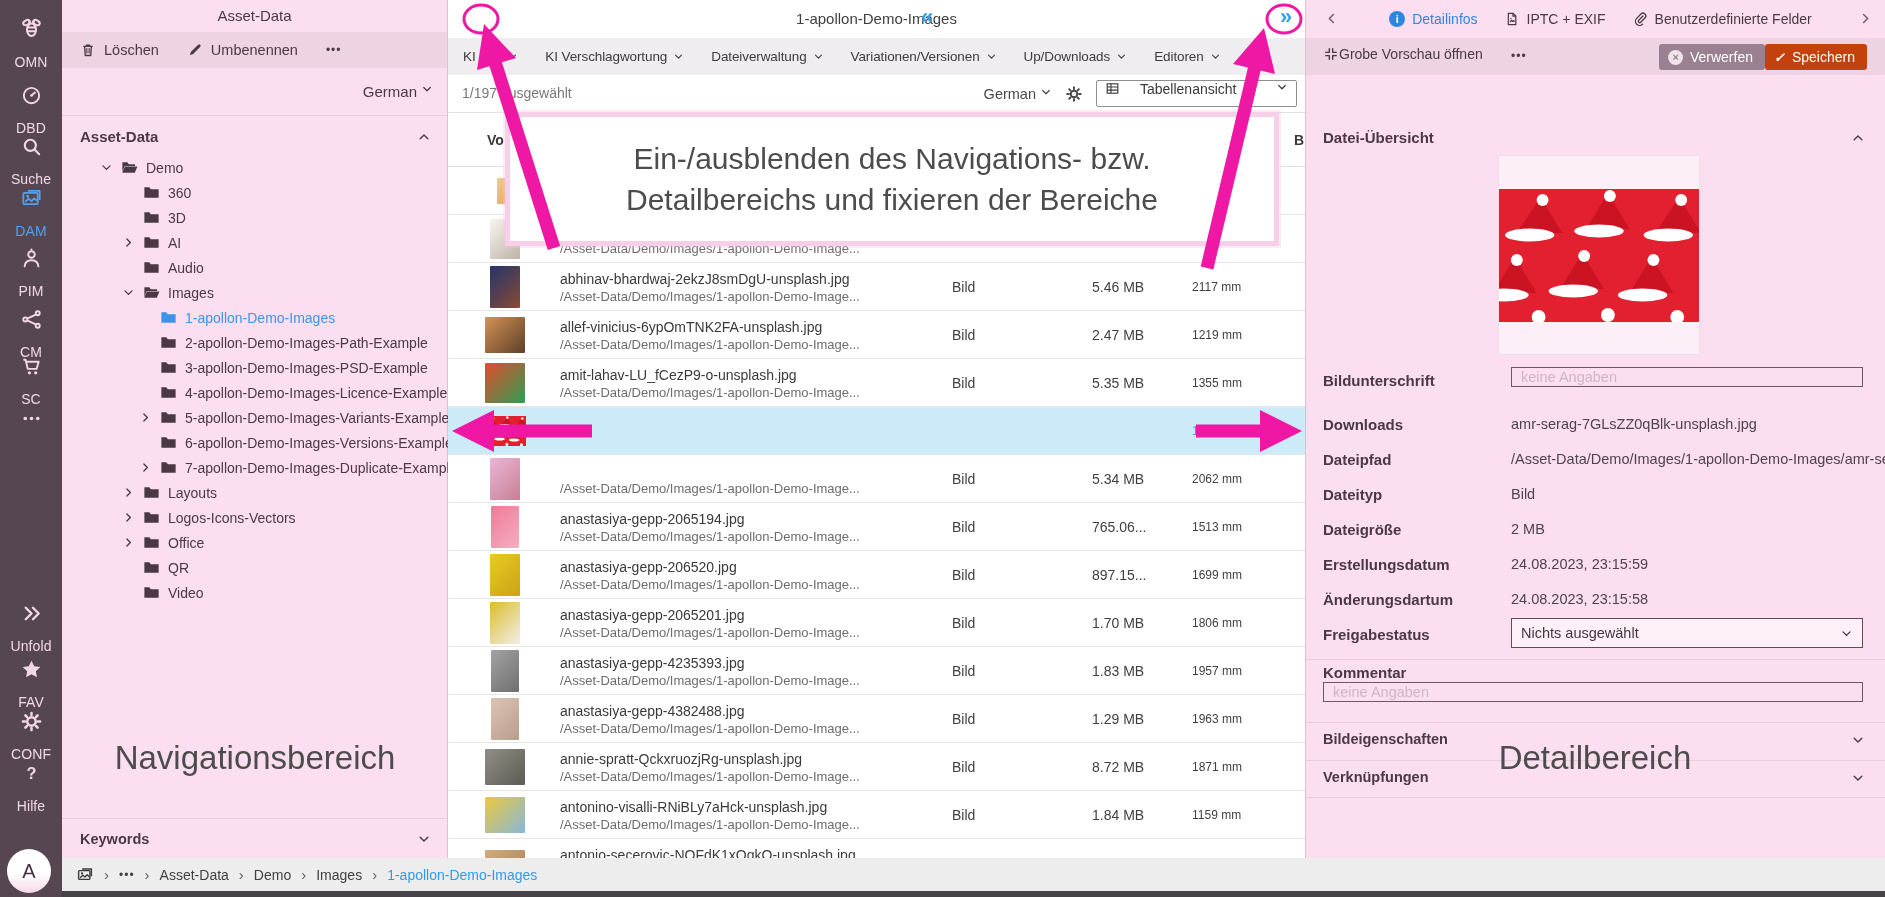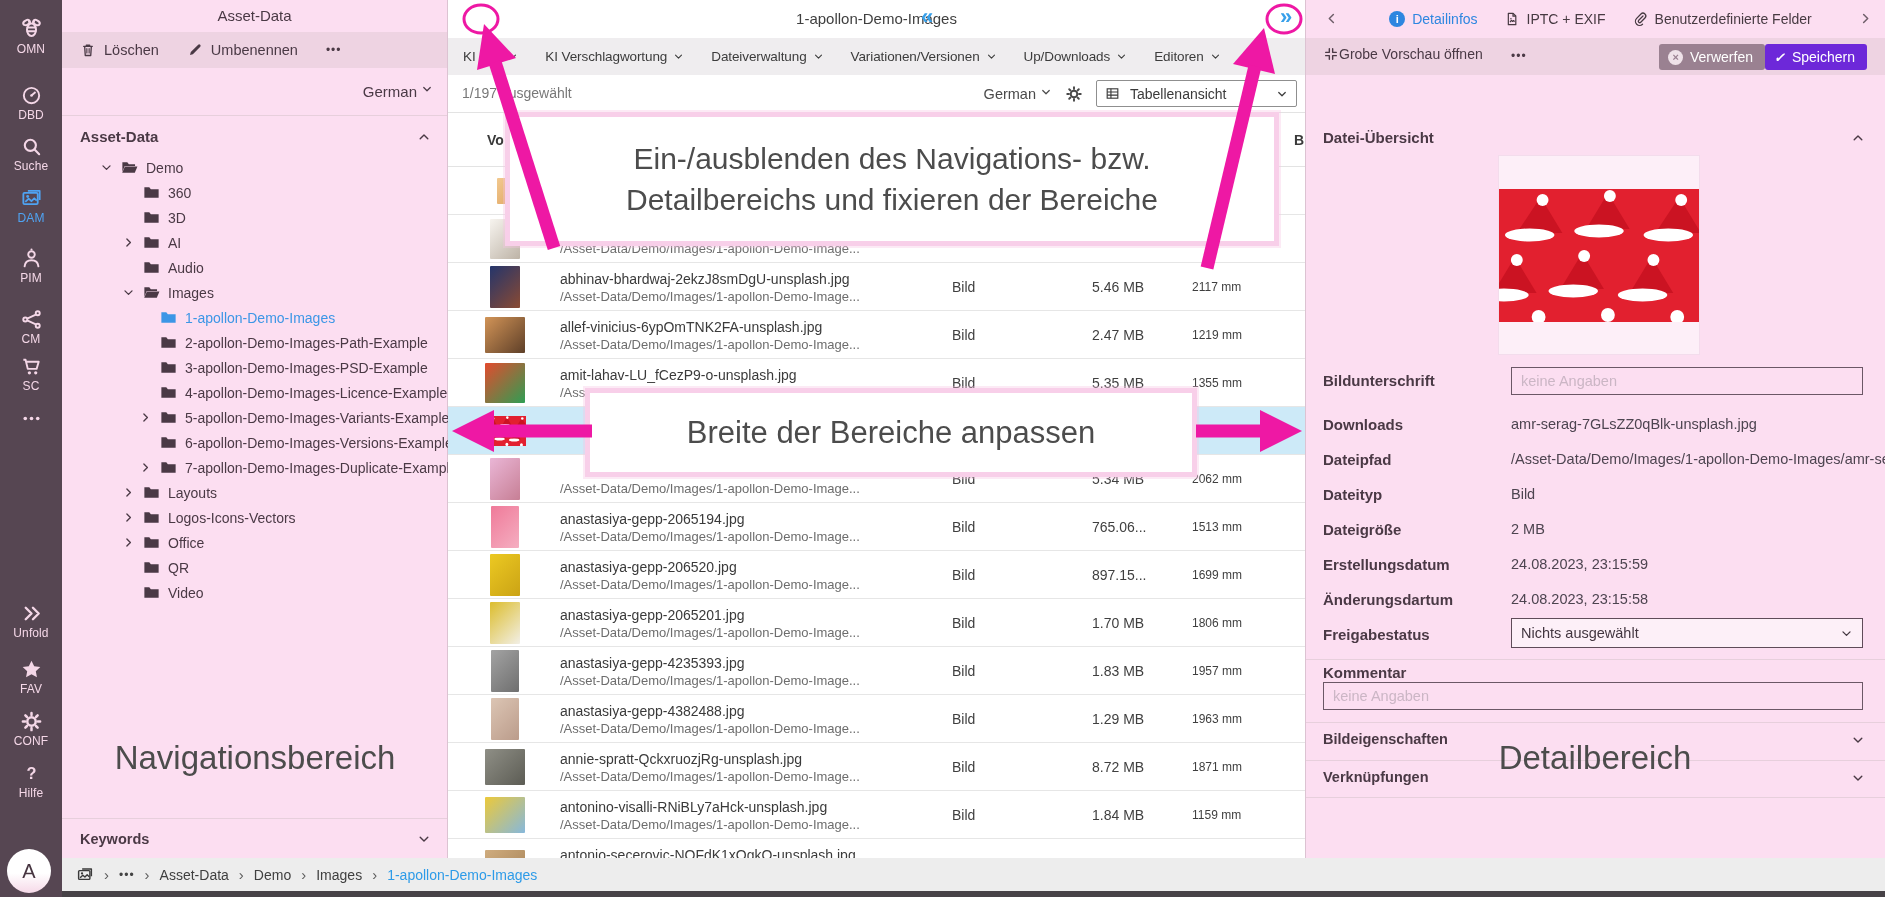--- a/index.html
+++ b/index.html
@@ -5,21 +5,21 @@
   html,body{margin:0;padding:0;background:#888}
   .screen{position:relative;width:1885px;height:897px;overflow:hidden;background:#fff;
     font-family:"Liberation Sans",sans-serif;-webkit-font-smoothing:antialiased}
   .screen *{box-sizing:border-box}
   svg.ic{display:inline-block;vertical-align:middle}
 
   
   #rail{position:absolute;left:0;top:0;width:62px;height:897px;background:#564652;z-index:70}
   .rail-item{position:absolute;left:0;width:62px;text-align:center;color:#f4d7e7;cursor:pointer}
   .rail-item .ri-icon svg{width:23px;height:23px}
-  .rail-item .ri-label{display:block;font-size:12px;margin-top:1px;letter-spacing:.1px}
+  .rail-item .ri-label{display:block;font-size:14px;margin-top:13px;letter-spacing:.1px}
   .rail-item.active{color:#4fa3f2}
   #rail-top .rail-item:nth-child(1){top:14px}
   #rail-top .rail-item:nth-child(1) .ri-icon svg{width:27px;height:27px}
   #rail-top .rail-item:nth-child(2){top:84px}
   #rail-top .rail-item:nth-child(3){top:135px}
   #rail-top .rail-item:nth-child(4){top:187px}
   #rail-top .rail-item:nth-child(5){top:247px}
   #rail-top .rail-item:nth-child(6){top:308px}
   #rail-top .rail-item:nth-child(7){top:355px}
   #rail-top .rail-item:nth-child(8){top:407px}
@@ -69,21 +69,21 @@
   #menubar{position:absolute;top:38px;left:0;right:0;height:37px;background:#efedef;
     display:flex;align-items:center;padding-left:15px;gap:27px;font-size:13.5px;color:#3c3c3c;letter-spacing:-.1px}
   .menu-item{display:flex;align-items:center;gap:6px;cursor:pointer;white-space:nowrap}
   .menu-item svg{width:11px;height:11px}
   .c-status{position:absolute;top:75px;left:0;right:0;height:37px}
   .c-selcount{position:absolute;left:14px;top:10px;font-size:14px;color:#787878}
   .c-statusright{position:absolute;right:8px;top:5px;display:flex;align-items:center;gap:13px}
   .c-statusright .lang-pick{font-size:14.5px;color:#4a4a4a}
   .gear-btn svg{width:18px;height:18px;color:#4a4a4a;cursor:pointer}
   .view-select{width:201px;height:27px;border:1px solid #8f8f8f;border-radius:2px;background:#fff;
-    display:flex;align-items:center;gap:10px;padding:0 8px;font-size:14px;cursor:pointer}
+    display:flex;gap:20px;padding:0 8px;font-size:14px;cursor:pointer}
   .view-select svg.tbl{width:15px;height:15px}
   .view-select .vs-chev{margin-left:auto;width:12px;height:12px}
   .c-thead{position:absolute;top:112px;left:0;right:0;height:55px;border-top:1px solid #e3e3e3;border-bottom:1px solid #e3e3e3}
   .c-thead .th{position:absolute;top:19px;font-size:14px;font-weight:bold;color:#3a3a3a}
   .th-preview{left:39px}
   .th-rightpartial{left:846px}
   #tbody{position:absolute;top:167px;left:0;right:0;height:691px;overflow:hidden}
   .trow{position:relative;height:48px;border-bottom:1px solid #e6e6e6;cursor:pointer}
   .trow.sel{background:#cdeaf8}
   .trow .thumb{position:absolute;border-radius:1px}
@@ -110,34 +110,34 @@
     display:inline-flex;align-items:center;justify-content:center;font-size:11px;font-weight:bold;font-style:normal}
   .info-dot::after{content:"i"}
   .d-toolbar{position:absolute;top:38px;left:0;right:0;height:37px;background:#eed3e2}
   .d-preview-btn{position:absolute;left:17px;top:8px;display:flex;align-items:center;
     font-size:14px;cursor:pointer}
   .d-preview-btn svg{width:16px;height:16px}
   .d-more{position:absolute;left:205px;top:11px;font-size:12px;letter-spacing:1px;cursor:pointer}
   .d-btn{position:absolute;top:6px;height:26px;border-radius:3px;color:#fff;font-size:14px;
     display:flex;align-items:center;gap:7px;padding:0 12px 0 9px;cursor:pointer;border:none}
   #btn-discard{right:120px;background:#9a8191}
-  #btn-save{right:18px;background:#6d28d9}
+  #btn-save{right:18px;background:#c2410c}
   .xdot{width:15px;height:15px;border-radius:50%;background:#efe2e9;color:#9a8191;
     display:inline-flex;align-items:center;justify-content:center;font-size:11px;font-weight:bold}
   .xdot::after{content:"\00d7"}
   .vcheck{font-size:13px;font-weight:bold}
   .vcheck::after{content:"\2713"}
   .d-sectionhead .dsh-label{position:absolute;left:17px;top:129px;font-weight:bold;font-size:15px}
   .d-sectionhead .dsh-chev{position:absolute;right:20px;top:131px;width:14px;height:14px;cursor:pointer}
   .d-frame{position:absolute;left:192px;top:155px;width:202px;height:200px;background:#fdeff8;border:1px solid #f3dcec}
   .d-frame svg{position:absolute;left:0;top:33px;width:200px;height:133px}
   .f-label{position:absolute;left:17px;font-weight:bold;font-size:15px;white-space:nowrap}
   .f-value{position:absolute;left:205px;font-size:14.5px;color:#4d4450;white-space:nowrap}
   .f-clip{width:375px;overflow:hidden}
-  .d-input{position:absolute;left:205px;width:352px;height:28px;border:1.4px solid #6b5766;background:transparent;
+  .d-input{position:absolute;left:205px;width:352px;height:20px;border:1.4px solid #6b5766;background:transparent;
     font-family:"Liberation Sans",sans-serif;font-size:14.5px;color:#4d4450;padding:0 9px;outline:none}
   .d-input::placeholder{color:#cbb6c5}
   .d-select{position:absolute;left:205px;top:618px;width:352px;height:30px;border:1.4px solid #5f4c59;
     background:#fdf0f8;display:flex;align-items:center;padding:0 9px;font-size:14.5px;color:#433640;cursor:pointer}
   .d-select svg{margin-left:auto;width:13px;height:13px}
   .d-div{position:absolute;left:0;right:0;height:1px;background:#e7cfdc}
   #comment-input{top:682px;left:17px;width:540px}
   .d-collapsible{position:absolute;left:0;right:0;height:37px}
   .d-collapsible .dc-label{position:absolute;left:17px;top:9px;font-weight:bold;font-size:14.5px}
   .d-collapsible .dc-chev{position:absolute;right:20px;top:11px;width:14px;height:14px;cursor:pointer}
@@ -923,23 +923,20 @@
       <span class="bc-crumb">Images</span>
       <span class="bc-sep">›</span>
       <span class="bc-crumb active">1-apollon-Demo-Images</span>
     </div>
   <div id="bottomstrip"></div>
 
   <div class="annot-box" id="annot-box1">
     <span>Ein-/ausblenden des Navigations- bzw.</span>
     <span>Detailbereichs und fixieren der Bereiche</span>
   </div>
-  <div class="annot-box" id="annot-box2">
-    <span>Breite der Bereiche anpassen</span>
-  </div>
   <div class="big-label" id="nav-label">Navigationsbereich</div>
   <div class="big-label" id="detail-label">Detailbereich</div>
 
   <svg id="arrows">
     <g fill="#ee18a4">
       <polygon points="484,24 477,70 516,58"></polygon>
       <line x1="495" y1="62" x2="554" y2="248" stroke="#ee18a4" stroke-width="13"></line>
       <polygon points="1264,28 1233,64 1275,74"></polygon>
       <line x1="1255" y1="66" x2="1207" y2="268" stroke="#ee18a4" stroke-width="13"></line>
       <polygon points="452,431 494,410 494,452"></polygon>

